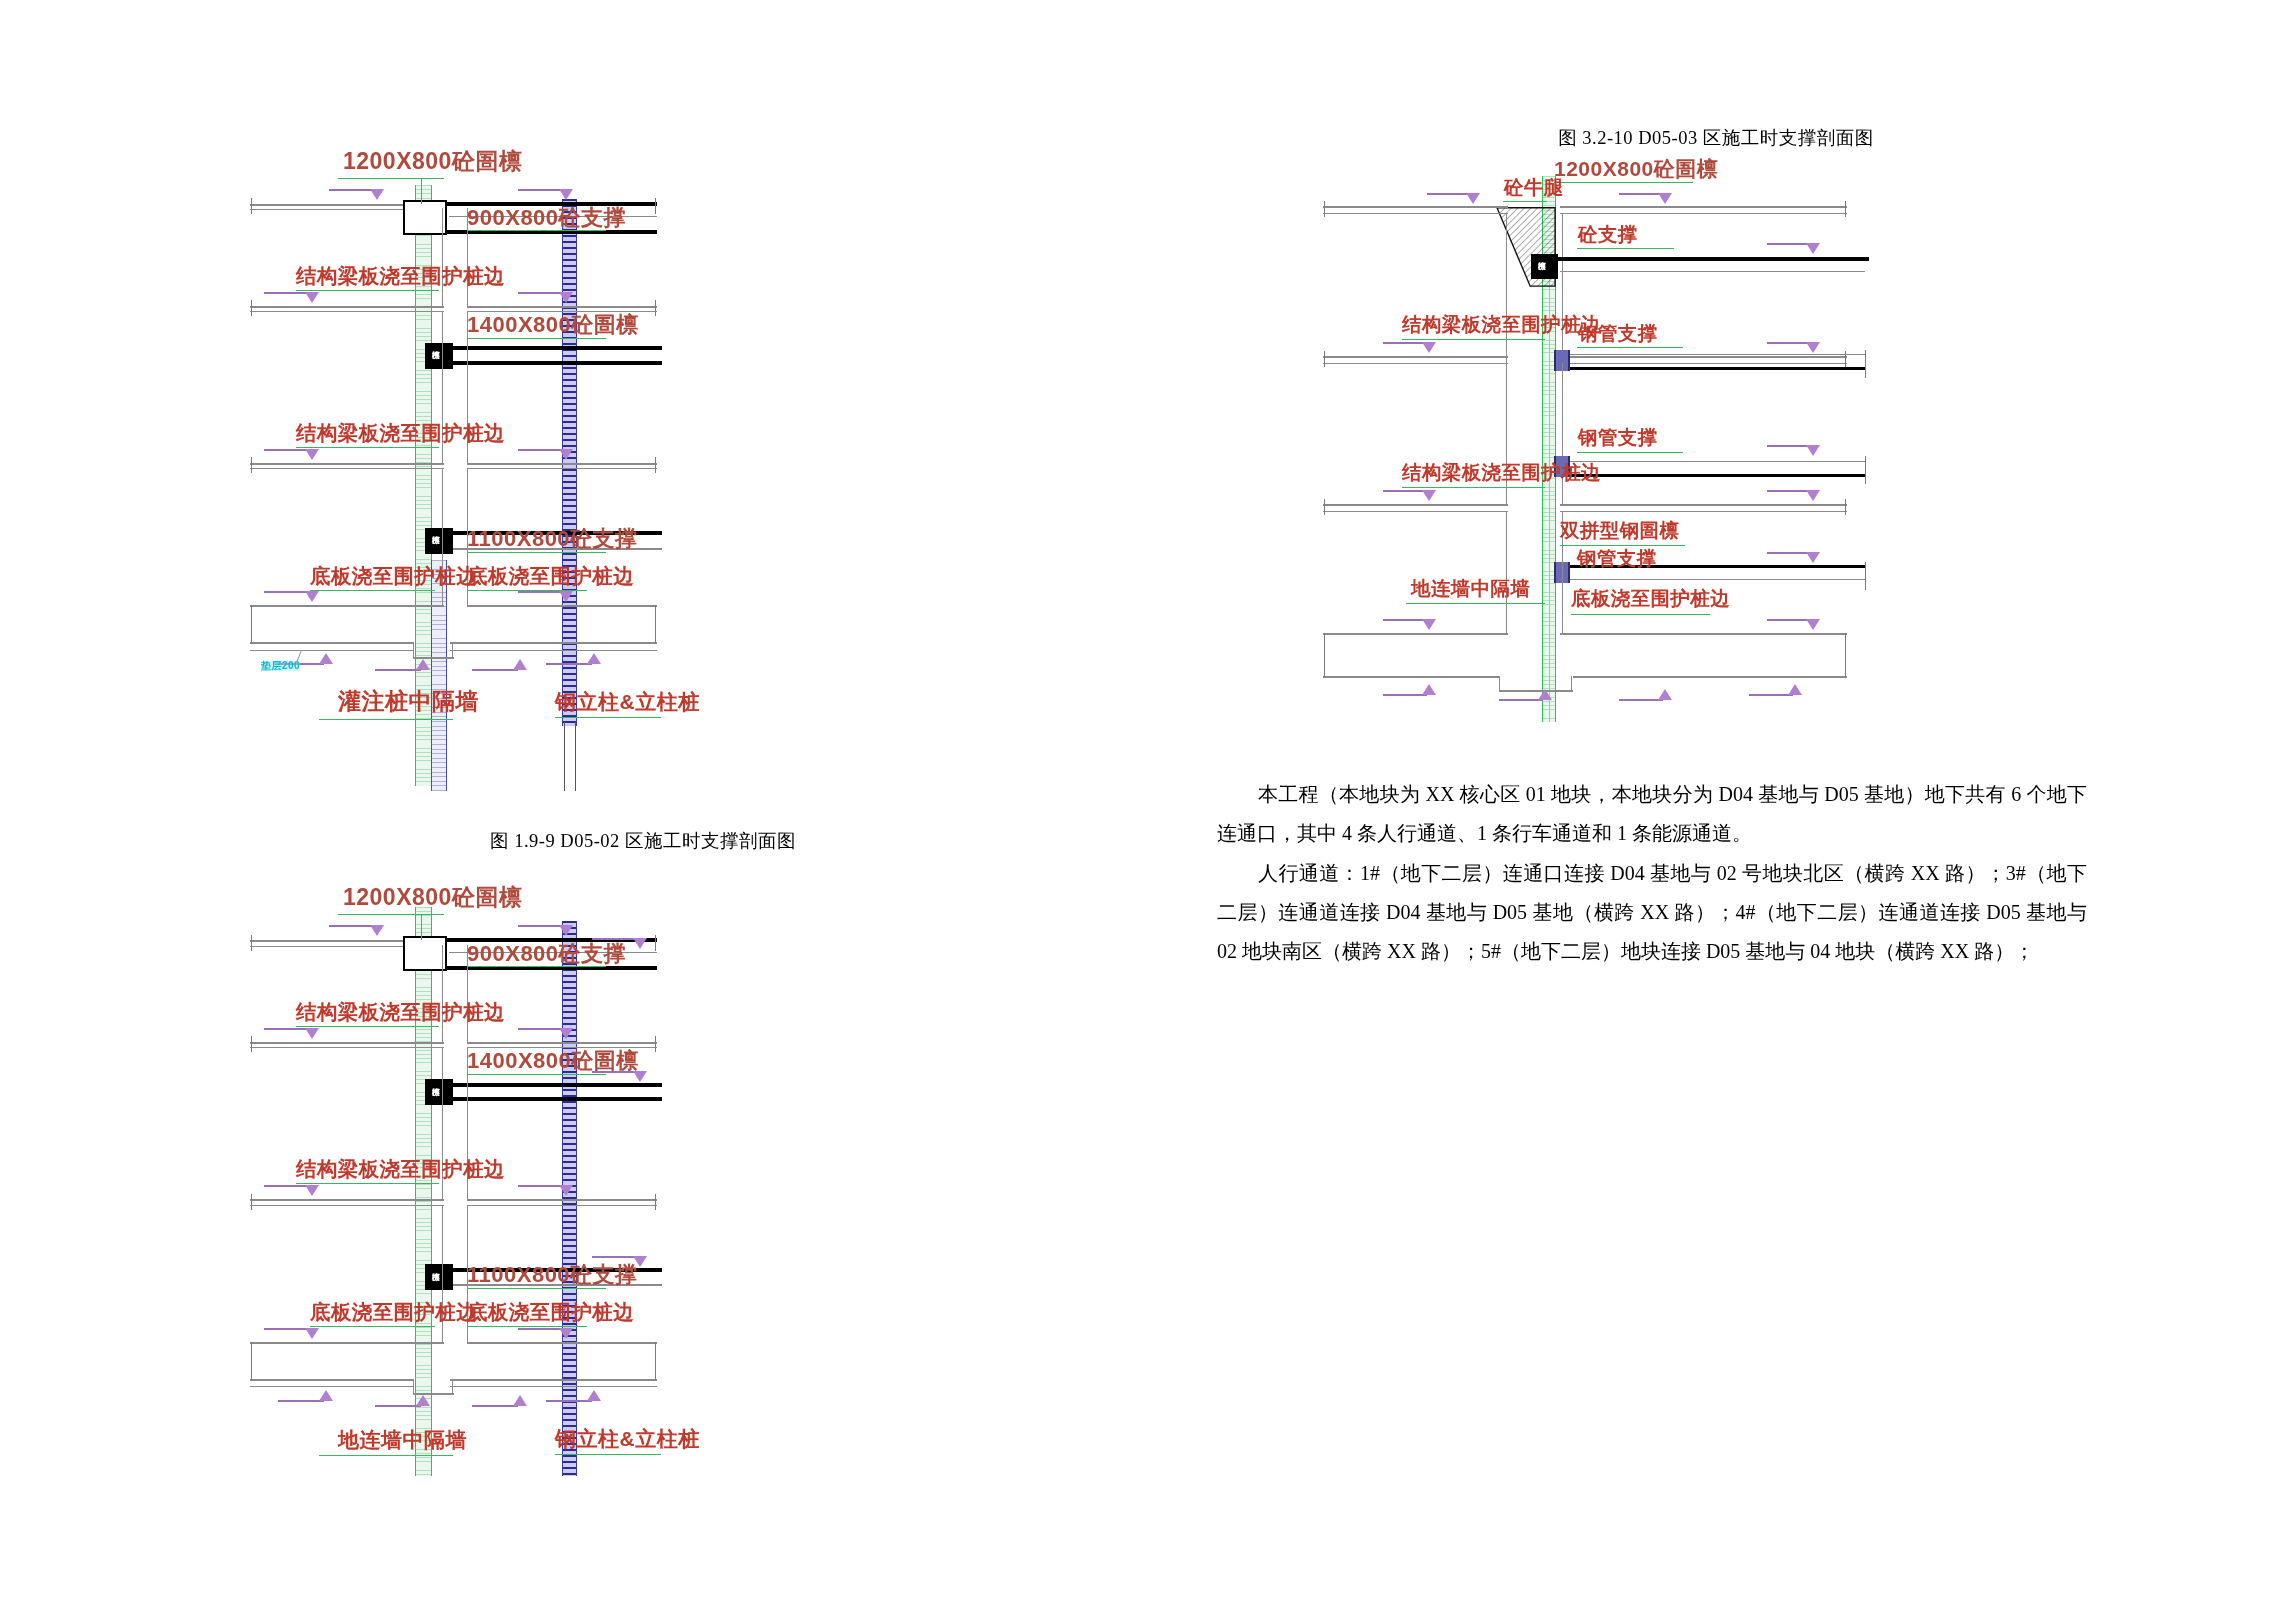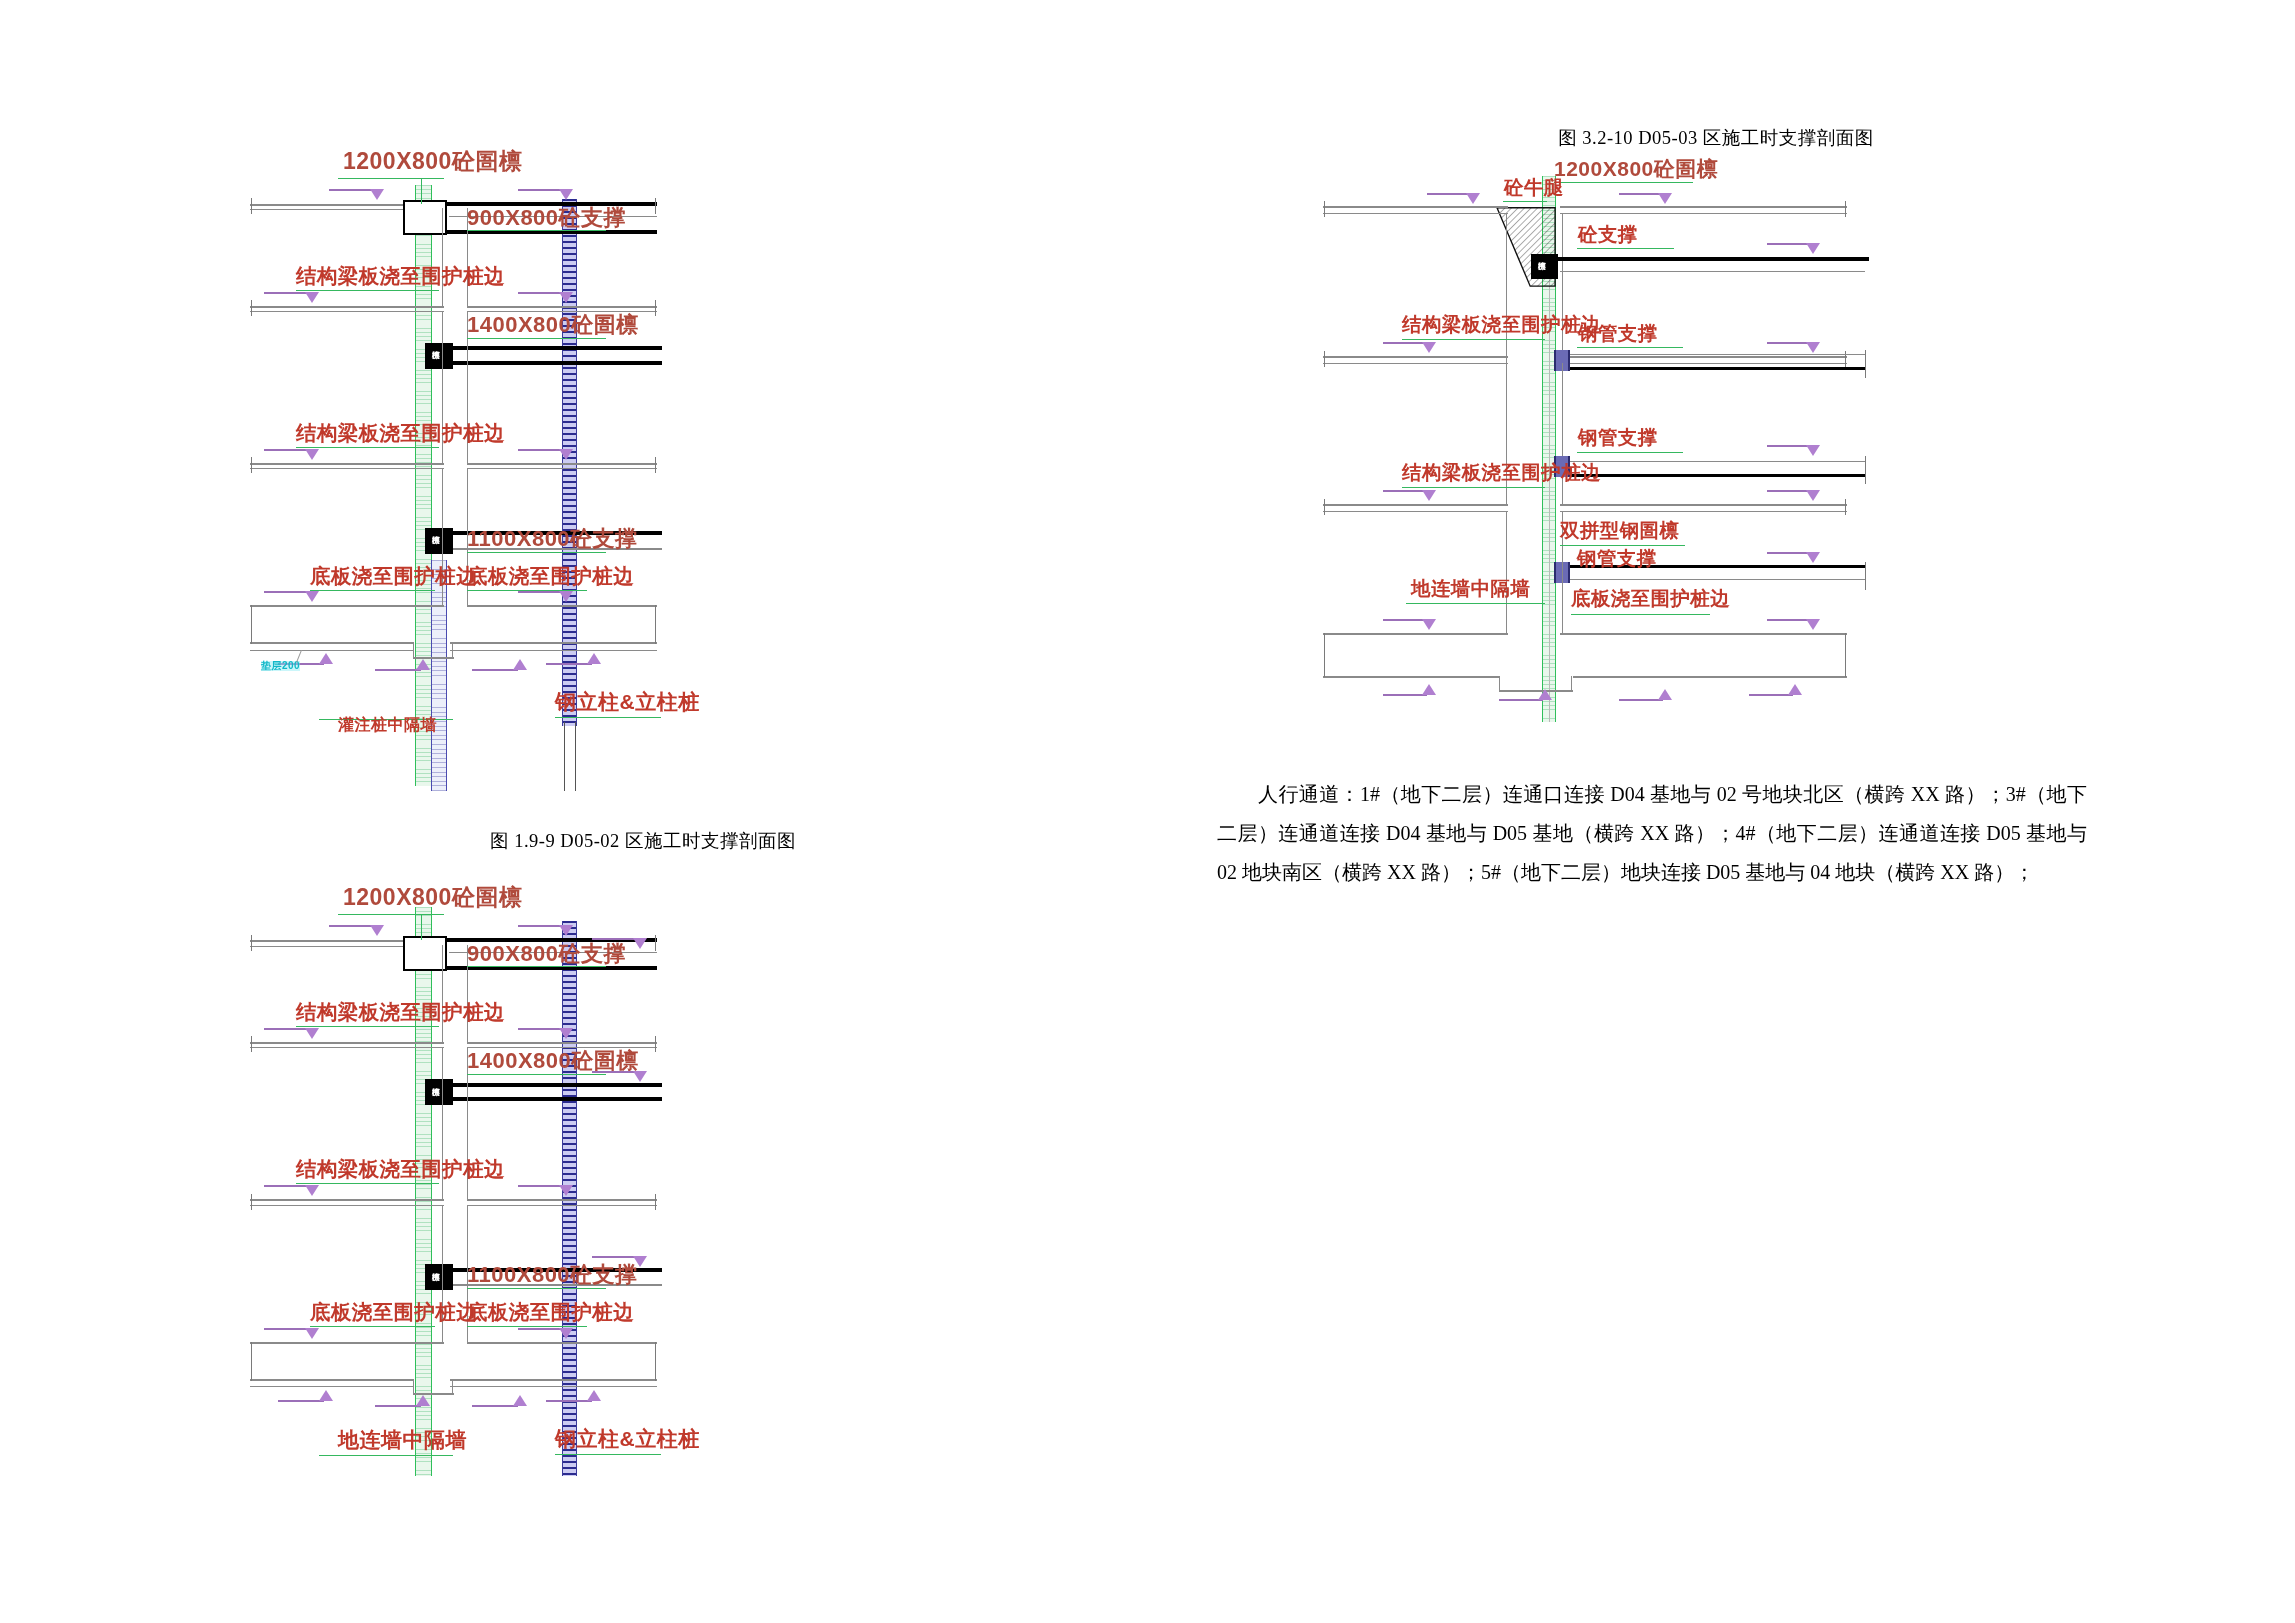--- a/index.html
+++ b/index.html
@@ -356,21 +356,21 @@
       <div class="leader" style="left:46px; top:308px; width:143px;"></div>
       <div class="cadlbl red" style="left:46px; top:284px; font-size:20.4px;">结构梁板浇至围护桩边</div>
 
       <div class="leader" style="left:60px; top:451px; width:125px;"></div>
       <div class="cadlbl red" style="left:60px; top:427px; font-size:20.4px;">底板浇至围护桩边</div>
 
       <div class="leader" style="left:217px; top:451px; width:120px;"></div>
       <div class="cadlbl red" style="left:217px; top:427px; font-size:20.4px;">底板浇至围护桩边</div>
 
       <div class="leader" style="left:69px; top:580px; width:134px;"></div>
-      <div class="cadlbl red" style="left:88px; top:578px; font-size:16px;">灌注桩中隔墙</div>
+      <div class="cadlbl red" style="left:88px; top:551px; font-size:23px;">灌注桩中隔墙</div>
 
       <div class="leader" style="left:305px; top:578px; width:106px;"></div>
       <div class="cadlbl red" style="left:305px; top:552px; font-size:21px;">钢立柱&amp;立柱桩</div>
 
       <div class="cadlbl cyan" style="left:11px; top:522px; font-size:10px;">垫层200</div>
       <div class="leader grey" style="left:51px; top:511px; width:0.9px; height:13px; transform:rotate(22deg); transform-origin:left top;"></div>
 
     </div>
     <div class="caption" style="top:689px;">图 1.9-9   D05-02 区施工时支撑剖面图</div>
   </div>
@@ -691,18 +691,19 @@
       <div class="leader" style="left:69px; top:576px; width:134px;"></div>
       <div class="cadlbl red" style="left:88px; top:550px; font-size:21px;">地连墙中隔墙</div>
 
       <div class="leader" style="left:305px; top:575px; width:106px;"></div>
       <div class="cadlbl red" style="left:305px; top:549px; font-size:21px;">钢立柱&amp;立柱桩</div>
 
     </div>
   </div>
 
   <div class="textcol">
+    <p class="para">本工程（本地块为 XX 核心区 01 地块，本地块分为 D04 基地与 D05 基地）地下共有 6 个地下连通口，其中 4 条人行通道、1 条行车通道和 1 条能源通道。</p>
     <p class="para">人行通道：1#（地下二层）连通口连接 D04 基地与 02 号地块北区（横跨 XX 路）；3#（地下二层）连通道连接 D04 基地与 D05 基地（横跨 XX 路）；4#（地下二层）连通道连接 D05 基地与 02 地块南区（横跨 XX 路）；5#（地下二层）地块连接 D05 基地与 04 地块（横跨 XX 路）；</p>
   </div>
 
 
 </div>
 
 
 </body></html>

